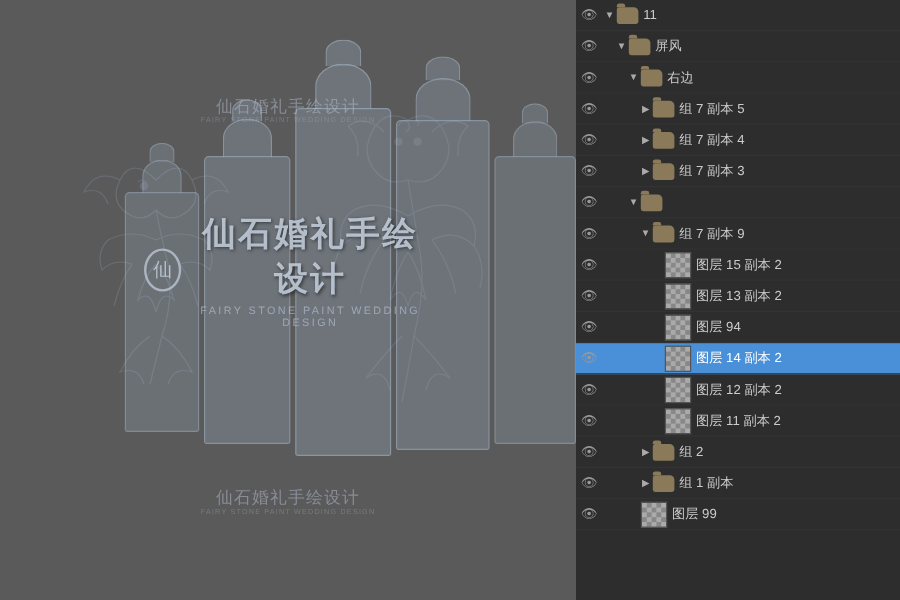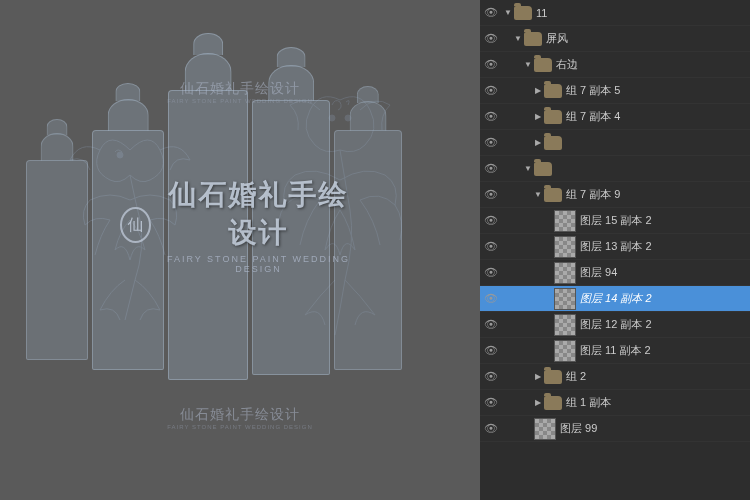--- a/index.html
+++ b/index.html
@@ -40,21 +40,21 @@
       align-items: center;
       height: 26px;
       color: #ccc;
       font-size: 11px;
       cursor: pointer;
       padding-right: 4px;
       border-bottom: 1px solid #333;
       white-space: nowrap;
     }
     .layer-row.selected { background: #4a90d9; color: #fff; }
-    .layer-row.selected .layer-name { color: #fff; font-style: italic; }
+    .layer-row.selected .layer-name { color: #fff; }
 
     .eye-icon {
       width: 22px;
       height: 26px;
       display: flex;
       align-items: center;
       justify-content: center;
       flex-shrink: 0;
       color: #999;
       font-size: 10px;
@@ -111,21 +111,21 @@
     }
 
     
     .canvas-bg {
       width: 100%;
       height: 100%;
       background: #5a5a5a;
       position: relative;
       display: flex;
       align-items: center;
-      justify-content: flex-start;
+      justify-content: flex-end;
       padding-left: 26px;
     }
 
     .panels-container {
       display: flex;
       align-items: flex-end;
       gap: 4px;
       padding-bottom: 30px;
       position: relative;
       z-index: 2;
@@ -358,20 +358,21 @@
         <div class="layer-indent" style="width: 30px;"></div>
         <div class="expand-arrow">▶</div>
         <div class="folder-icon"></div>
         <div class="layer-name">组 7 副本 4</div>
       </div>
       <div class="layer-row">
         <div class="eye-icon" style="font-size: 11px;">👁</div>
         <div class="layer-indent" style="width: 30px;"></div>
         <div class="expand-arrow">▶</div>
         <div class="folder-icon"></div>
+        <div class="layer-name">组 7 副本 3</div>
       </div>
       <div class="layer-row">
         <div class="eye-icon" style="font-size: 11px;">👁</div>
         <div class="layer-indent" style="width: 20px;"></div>
         <div class="expand-arrow">▼</div>
         <div class="folder-icon"></div>
       </div>
       <div class="layer-row">
         <div class="eye-icon" style="font-size: 11px;">👁</div>
         <div class="layer-indent" style="width: 30px;"></div>

